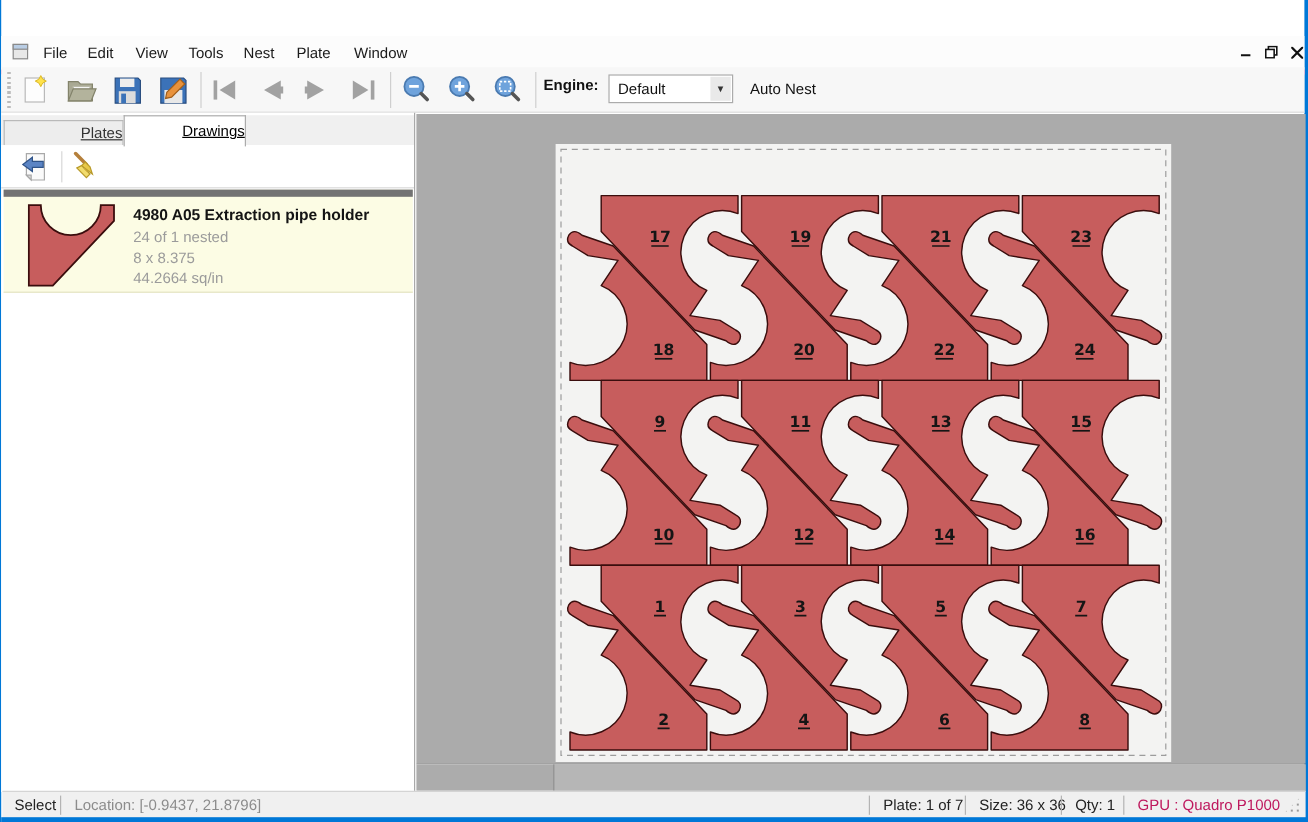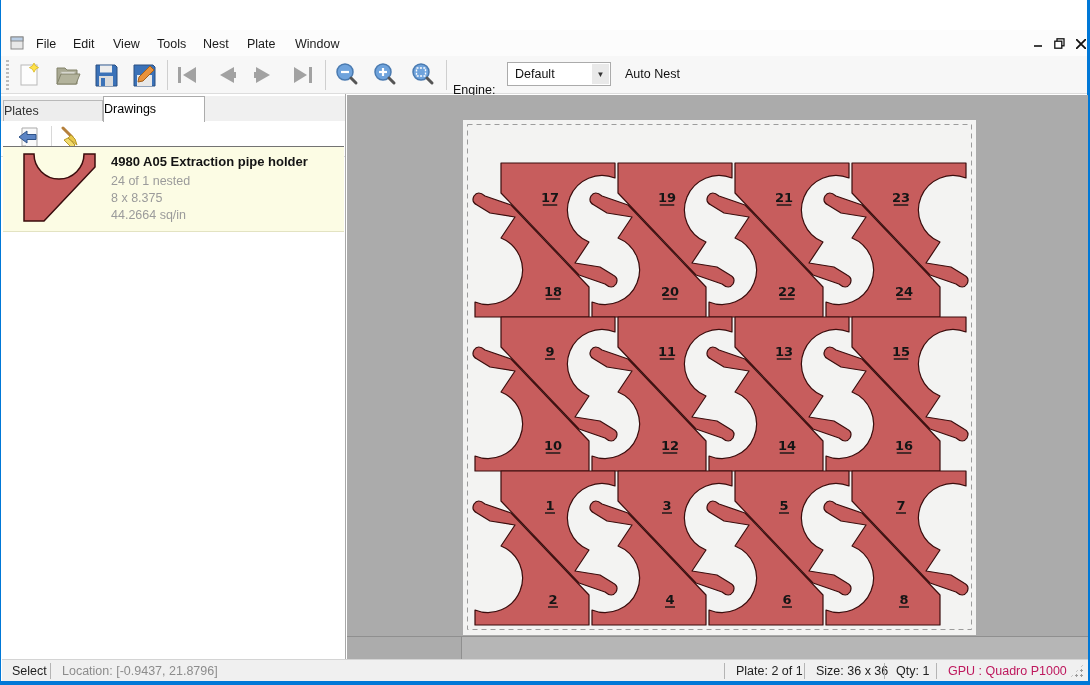--- a/index.html
+++ b/index.html
@@ -21,38 +21,38 @@
   .menu-item { position:absolute; top:5px; font-size:12.5px; color:#1A1A1A; padding:2px 6px; }
   .mdi-icon { left:9px; top:6px; width:14px; height:14px; }
   .mdi-btn { top:6px; width:18px; height:15px; display:flex; align-items:center; justify-content:center; color:#111; }
 
   
   #toolbar { left:0; top:56px; width:100%; height:38px; background:#F7F7F7; border-bottom:1px solid #DDD; }
   .grip { left:5px; top:4px; width:3px; height:30px;
     background-image:repeating-linear-gradient(#BBB 0 2px, transparent 2px 4px); }
   .tb-sep { top:4px; width:1px; height:30px; background:#CFCFCF; }
   .tb-btn { top:3px; width:30px; height:32px; display:flex; align-items:center; justify-content:center; }
-  #engine-label { left:452px; top:27px; font-size:12.5px; font-weight:normal; color:#111; }
+  #engine-label { left:452px; top:8px; font-size:12.5px; font-weight:bold; color:#111; }
   #engine-combo { left:506px; top:6px; width:104px; height:24px; background:#FFF; border:1px solid #ABABAB;padding-left:45px; }
   #engine-combo .val { position:absolute; left:7px; top:4px; font-size:12.5px; color:#111; }
   #engine-combo .dd { position:absolute; right:1px; top:1px; width:17px; height:20px; background:#E9E9E9;
     display:flex; align-items:center; justify-content:center; font-size:8px; color:#333; }
   #autonest { left:624px; top:11px; font-size:12.5px; color:#111; }
 
   
   #left-panel { left:0; top:94px; width:345px; height:566px; background:#FFF; border-right:1px solid #A9A9A9; }
   #tabstrip { position:absolute; left:0; top:2px; width:100%; height:25px; background:#F0F0F0; }
-  .tab { position:absolute; font-size:12.5px; text-align:left; }
+  .tab { position:absolute; font-size:12.5px; text-align:right;text-decoration:underline; }
   #tab-plates { left:2px; top:4px; width:100px; height:21px; background:#EDEDED; border:1px solid #B9B9B9; border-bottom:none; color:#333; line-height:21px; }
   #tab-drawings { left:102px; top:0px; width:102px; height:26px; background:#FFF; border:1px solid #ACACAC; border-bottom:none; color:#000; line-height:25px; z-index:2; }
   #panel-toolbar { position:absolute; left:0; top:27px; width:100%; height:36px; background:#FFF; border-bottom:1px solid #DADADA; }
   .ptb-btn { top:4px; width:28px; height:28px; display:flex; align-items:center; justify-content:center; }
   .ptb-sep { left:50px; top:5px; width:1px; height:26px; background:#D8D8D8; }
-  #drawing-item { position:absolute; left:2px; top:52px; width:341px; height:86px; background:#FCFCE4;
-    border-top:1px solid #737373; border-bottom:1px solid #E3E3C2; }
+  #drawing-item { position:absolute; left:2px; top:64px; width:341px; height:86px; background:#FCFCE4;
+    border-top:6px solid #737373; border-bottom:1px solid #E3E3C2; }
   #drawing-item .thumb { position:absolute; left:20px; top:5px; }
   #drawing-item .dtitle { position:absolute; left:108px; top:7px; font-size:13px; font-weight:bold; color:#141414; }
   #drawing-item .dsub { position:absolute; left:108px; font-size:12.5px; color:#9B9B9B; }
 
   
   #canvas { left:346px; top:95px; width:741px; height:541px; background:#ABABAB; overflow:hidden; }
   #hscroll-line { left:346px; top:636px; width:741px; height:1px; background:#8F8F8F; }
   #hscroll { left:346px; top:637px; width:741px; height:22px; background:#ACACAC; }
   #hscroll .thumb { position:absolute; left:114px; top:0; width:627px; height:22px; background:#B6B6B6; border-left:1px solid #8F8F8F; }
 
@@ -304,21 +304,21 @@
   <div id="hscroll-line" class="abs"></div>
   <div id="hscroll" class="abs">
     <div class="thumb"></div>
   </div>
 
   <div id="statusbar" class="abs">
     <span class="st" style="left:10px">Select</span>
     <div class="st-sep" style="left:48px"></div>
     <span class="st" id="st-location" style="left:60px">Location: [-0.9437, 21.8796]</span>
     <div class="st-sep" style="left:722px"></div>
-    <span class="st" style="left:734px">Plate: 2 of 1</span>
+    <span class="st" style="left:734px">Plate: 1 of 7</span>
     <div class="st-sep" style="left:802px"></div>
     <span class="st" style="left:814px">Size: 36 x 36</span>
     <div class="st-sep" style="left:882px"></div>
     <span class="st" style="left:894px">Qty: 1</span>
     <div class="st-sep" style="left:934px"></div>
     <span class="st" id="st-gpu" style="left: 946px; color: #be185d;">GPU : Quadro P1000</span>
     <div id="st-grip"></div>
   </div>
 
   <div id="bottom-border" class="abs"></div>

